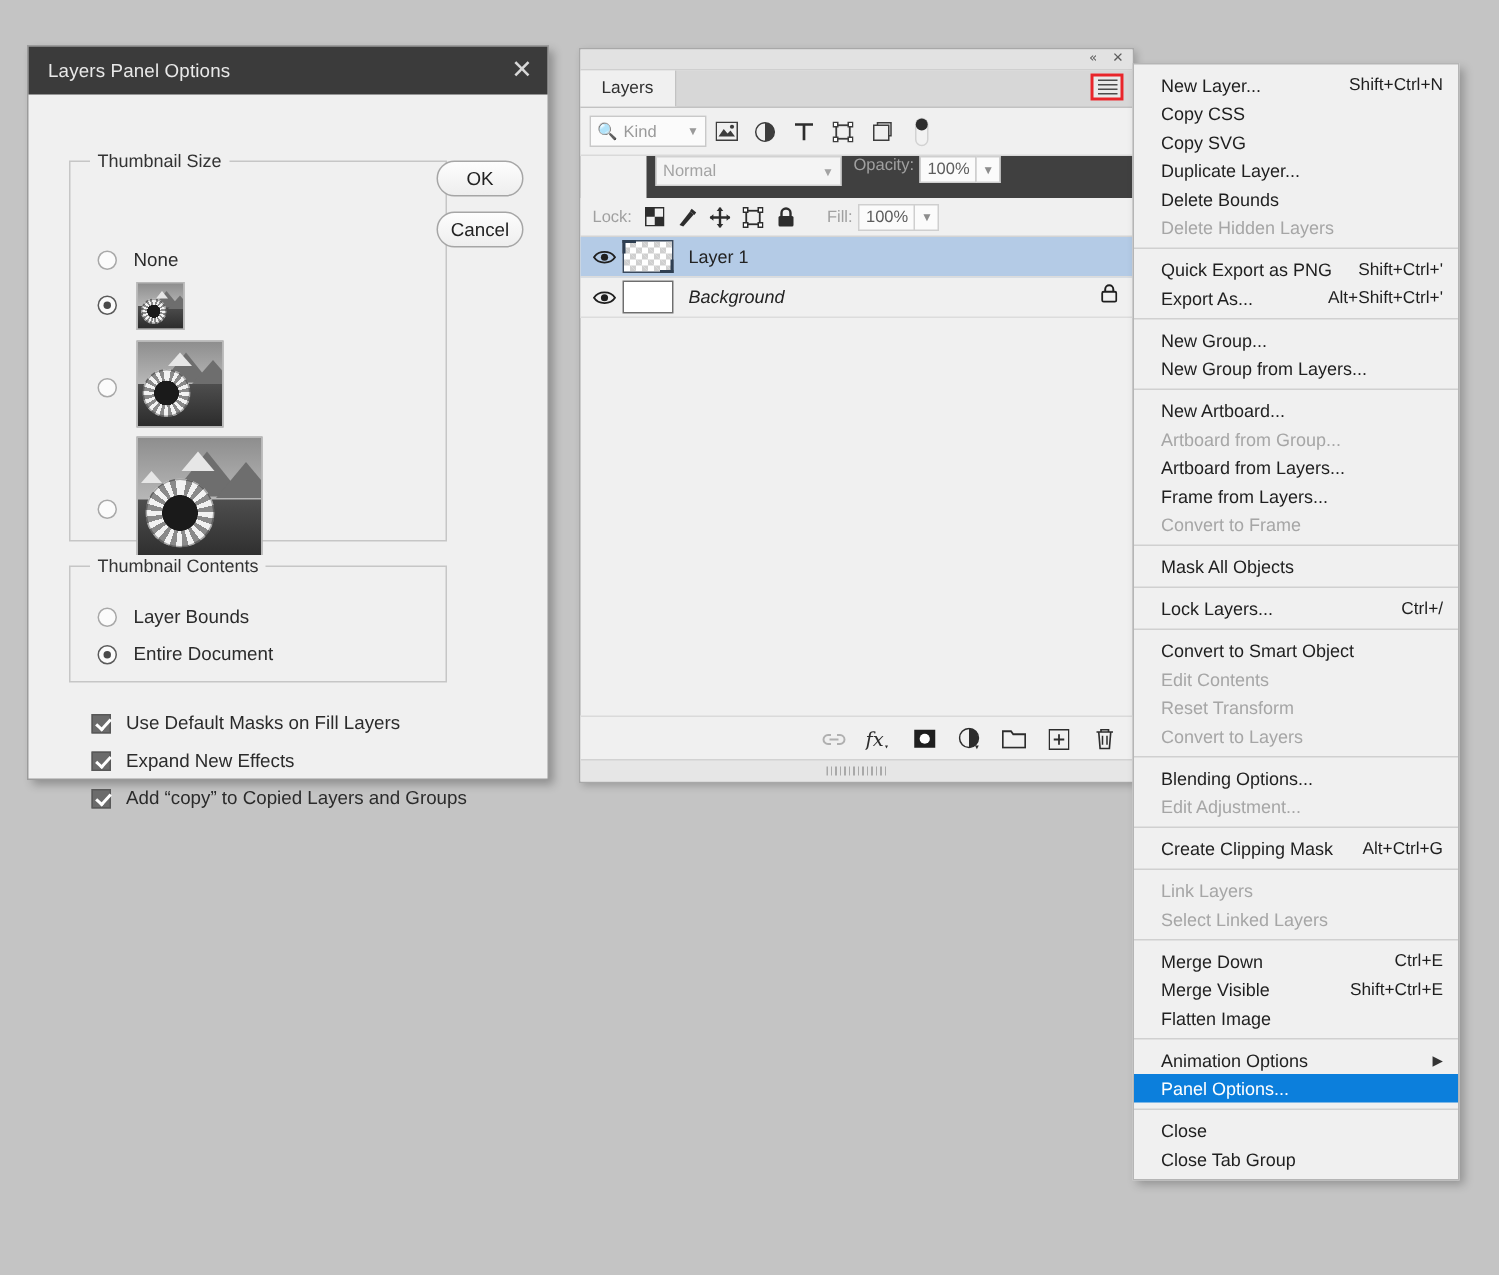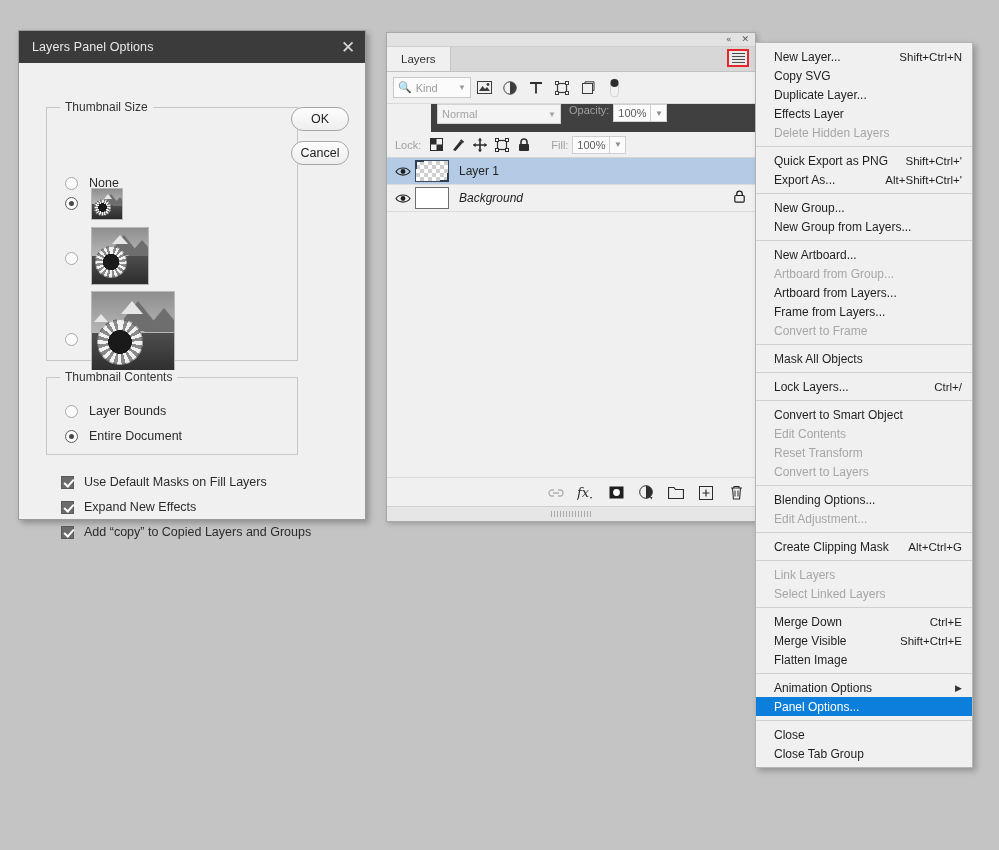--- a/index.html
+++ b/index.html
@@ -434,21 +434,21 @@
   <div id="dialog-titlebar">
     <span id="dialog-title">Layers Panel Options</span>
     <span id="dialog-close">✕</span>
   </div>
   <div id="dialog-body">
 
     <div class="groupbox" id="gb-thumbsize">
       <span class="groupbox-legend">Thumbnail Size</span>
     </div>
 
-    <div class="radio-row" style="left:46px; top:113px;">
+    <div class="radio-row" style="left:46px; top:103px;">
       <span class="radio"></span>
       <span class="radio-label">None</span>
     </div>
 
     <div class="radio-row" style="left:46px; top:105px;">
       <span class="radio checked" style="position:absolute; top:29px; left:0;"></span>
       <span class="thumb" style="position:absolute; left:26px; top:20px; width:32px; height:32px;">
         <span class="sky"></span>
         <span class="field"></span>
         <span class="mtn" style="left:10px; top:5px; border-width:0 9px 11px 9px;"></span>
@@ -707,27 +707,30 @@
     <span id="grip"></span>
   </div>
 </div>
 
 <div id="context-menu">
     <div class="menu-item">
       <span class="mi-label">New Layer...</span>
       <span class="mi-shortcut">Shift+Ctrl+N</span>
     </div>
     <div class="menu-item">
+      <span class="mi-label">Copy CSS</span>
+    </div>
+    <div class="menu-item">
       <span class="mi-label">Copy SVG</span>
     </div>
     <div class="menu-item">
       <span class="mi-label">Duplicate Layer...</span>
     </div>
     <div class="menu-item">
-      <span class="mi-label">Effects Layer</span>
+      <span class="mi-label">Delete Bounds</span>
     </div>
     <div class="menu-item disabled">
       <span class="mi-label">Delete Hidden Layers</span>
     </div>
     <div class="menu-sep"></div>
     <div class="menu-item">
       <span class="mi-label">Quick Export as PNG</span>
       <span class="mi-shortcut">Shift+Ctrl+'</span>
     </div>
     <div class="menu-item">

